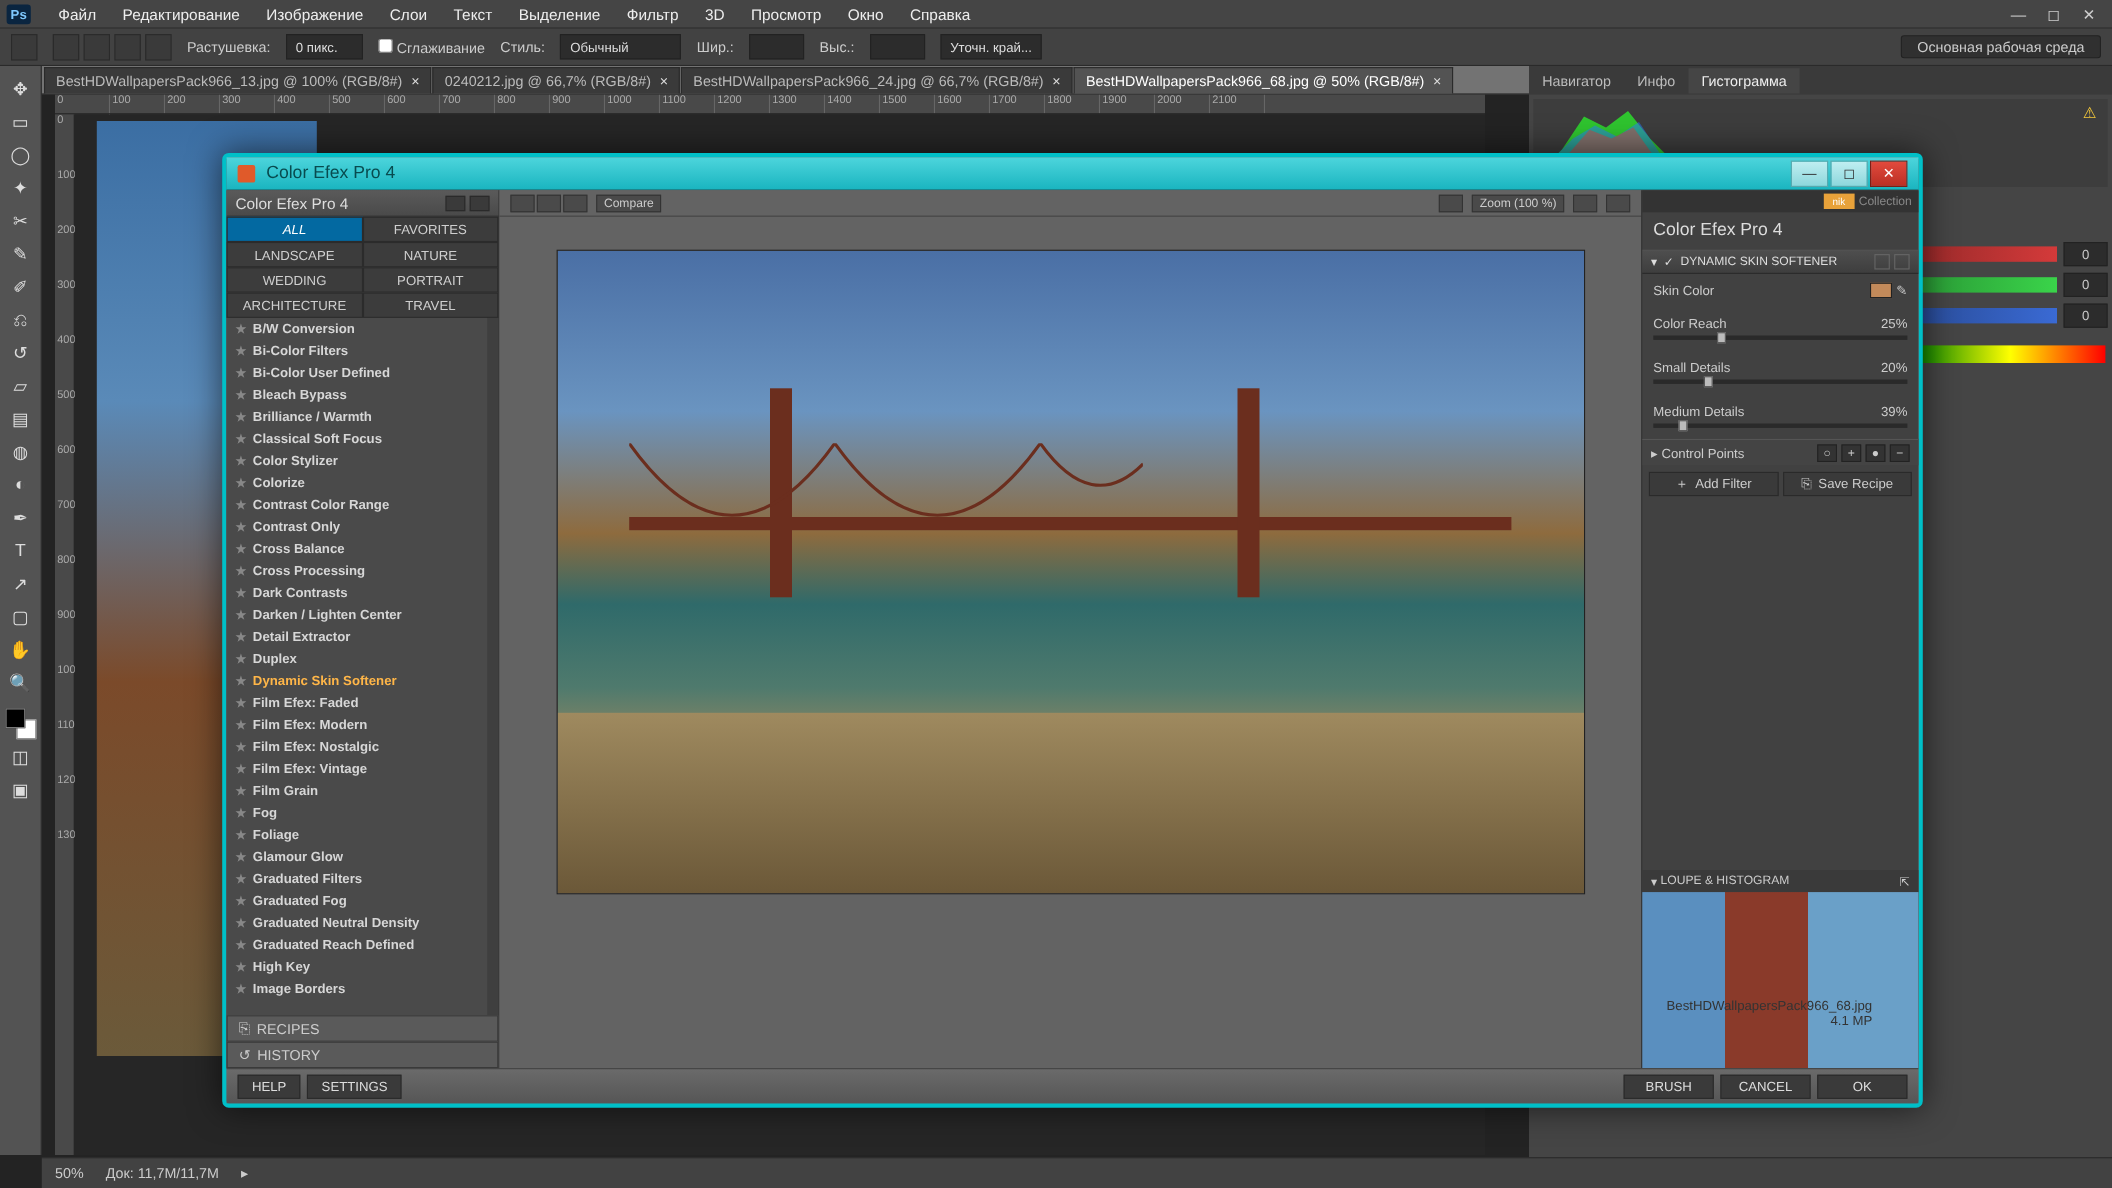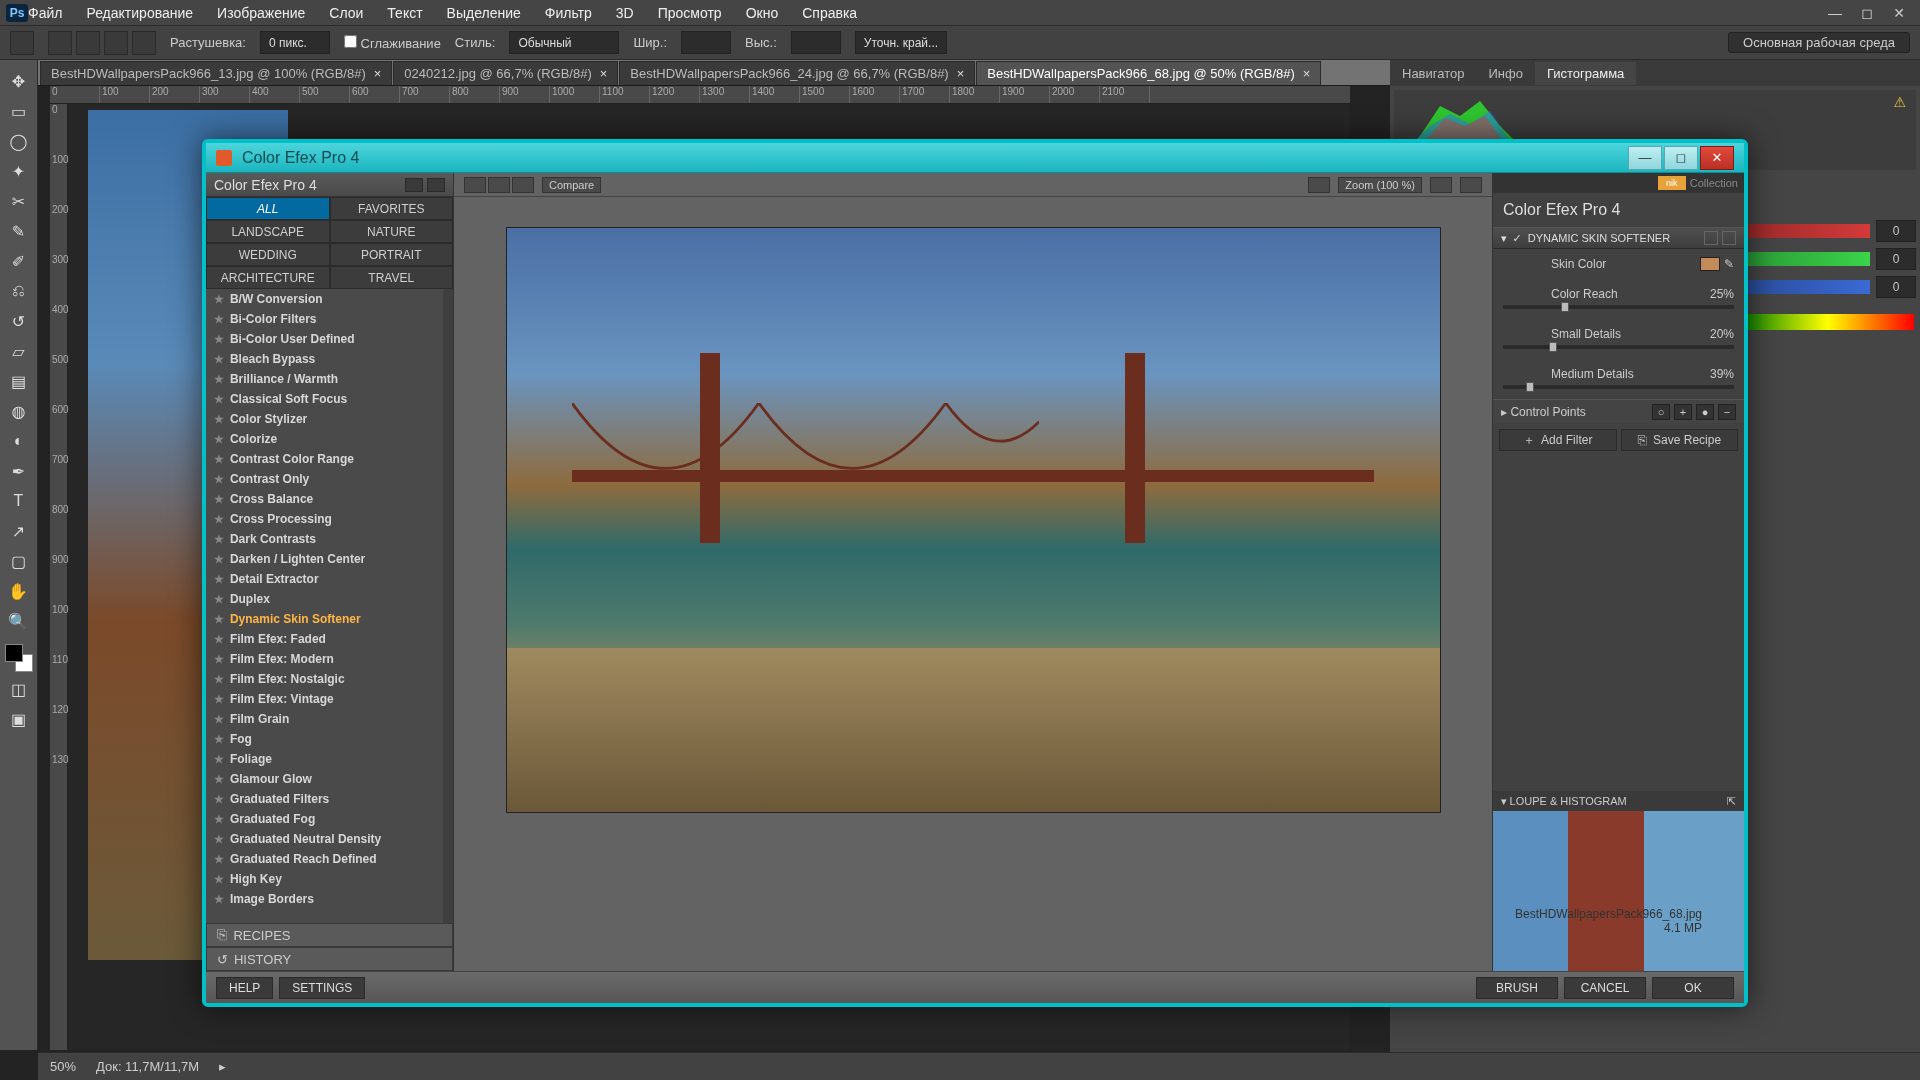--- a/index.html
+++ b/index.html
@@ -1,20 +1,20 @@
 <!DOCTYPE html>
 <html><head>
 <meta charset="utf-8">
 <style>
 * { margin:0; padding:0; box-sizing:border-box; font-family:"Segoe UI",Tahoma,sans-serif; }
 body { background:#232323; width:1920px; height:1080px; overflow:hidden; position:relative; color:#c8c8c8; font-size:14px; }
 
 
 .ps-menubar{height:26px;background:#454545;display:flex;align-items:center;padding:0 6px;border-bottom:1px solid #2b2b2b;}
-.ps-logo{width:22px;height:18px;background:#0a2540;border-radius:3px;display:flex;align-items:center;justify-content:center;color:#7fc9ff;font-weight:bold;font-size:12px;margin-right:0;}
+.ps-logo{width:22px;height:18px;background:#0a2540;border-radius:3px;display:flex;align-items:center;justify-content:center;color:#7fc9ff;font-weight:bold;font-size:12px;margin-right:25px;}
 .ps-menu{color:#eee;font-size:14px;margin-right:24px;cursor:default;}
 .ps-winctrls{margin-left:auto;display:flex;gap:2px;}
 .ps-winbtn{width:30px;height:20px;display:flex;align-items:center;justify-content:center;color:#ccc;font-size:14px;}
 
 .ps-options{height:34px;background:#424242;border-bottom:1px solid #2a2a2a;display:flex;align-items:center;padding:0 10px;gap:14px;font-size:13px;color:#ccc;}
 .ps-opt-icongroup{display:flex;gap:4px;}
 .ps-opt-icon{width:24px;height:24px;background:#3a3a3a;border:1px solid #2a2a2a;}
 .ps-field{background:#2c2c2c;border:1px solid #222;padding:6px 8px;color:#ddd;font-size:12px;min-width:70px;height:23px;display:flex;align-items:center;}
 .ps-field.wide{min-width:110px;}
 .ps-workspace-pill{margin-left:auto;background:#303030;border:1px solid #222;padding:2px 14px;border-radius:3px;font-size:13px;}
@@ -100,21 +100,21 @@
 
 .cep-right{width:252px;background:#414141;display:flex;flex-direction:column;border-left:1px solid #333;}
 .cep-r-brand{height:20px;background:#333;display:flex;align-items:center;justify-content:flex-end;padding:0 6px;}
 .brand-badge{width:28px;height:14px;background:#e8a23a;font-size:9px;color:#fff;display:flex;align-items:center;justify-content:center;margin-right:4px;}
 .brand-txt{font-size:11px;color:#888;}
 .cep-r-title{padding:8px 10px;font-size:16px;color:#ddd;}
 .cep-r-sub{height:22px;background:linear-gradient(#4e4e4e,#3e3e3e);display:flex;align-items:center;padding:0 8px;font-size:11px;color:#ddd;border-top:1px solid #555;border-bottom:1px solid #2a2a2a;gap:6px;}
 .cep-r-sub .r{margin-left:auto;display:flex;gap:4px;}
 .cep-r-sub .rb{width:14px;height:14px;border:1px solid #666;}
 .cep-param{padding:8px 10px 4px;font-size:12px;color:#ccc;}
-.cep-param-row{display:flex;justify-content:space-between;align-items:center;margin-bottom:4px;margin-left:48px;}
+.cep-param-row{display:flex;justify-content:space-between;align-items:center;margin-bottom:4px;}
 .swatch{width:20px;height:14px;background:#c38a5a;border:1px solid #222;}
 .slider-track{height:4px;background:#2a2a2a;position:relative;margin:2px 0 6px;}
 .slider-thumb{position:absolute;top:-3px;width:8px;height:10px;background:#bbb;border:1px solid #555;}
 .cep-cp{height:24px;background:#444;display:flex;align-items:center;padding:0 8px;font-size:12px;color:#ccc;border-top:1px solid #555;}
 .cep-cp .r{margin-left:auto;display:flex;gap:4px;}
 .cep-cp .rb{width:18px;height:16px;background:#333;border:1px solid #222;display:flex;align-items:center;justify-content:center;font-size:11px;}
 .cep-actionrow{display:flex;gap:4px;padding:6px 6px;}
 .cep-actbtn{flex:1;height:22px;background:#3a3a3a;border:1px solid #2a2a2a;display:flex;align-items:center;justify-content:center;font-size:12px;color:#ccc;gap:6px;}
 .cep-loupe-head{height:20px;background:#3a3a3a;display:flex;align-items:center;padding:0 8px;font-size:11px;color:#ccc;margin-top:auto;}
 .cep-loupe{flex:0 0 160px;background:linear-gradient(90deg,#5a8fbf 0 30%,#8a3a2a 30% 60%,#6aa0c8 60% 100%);}

